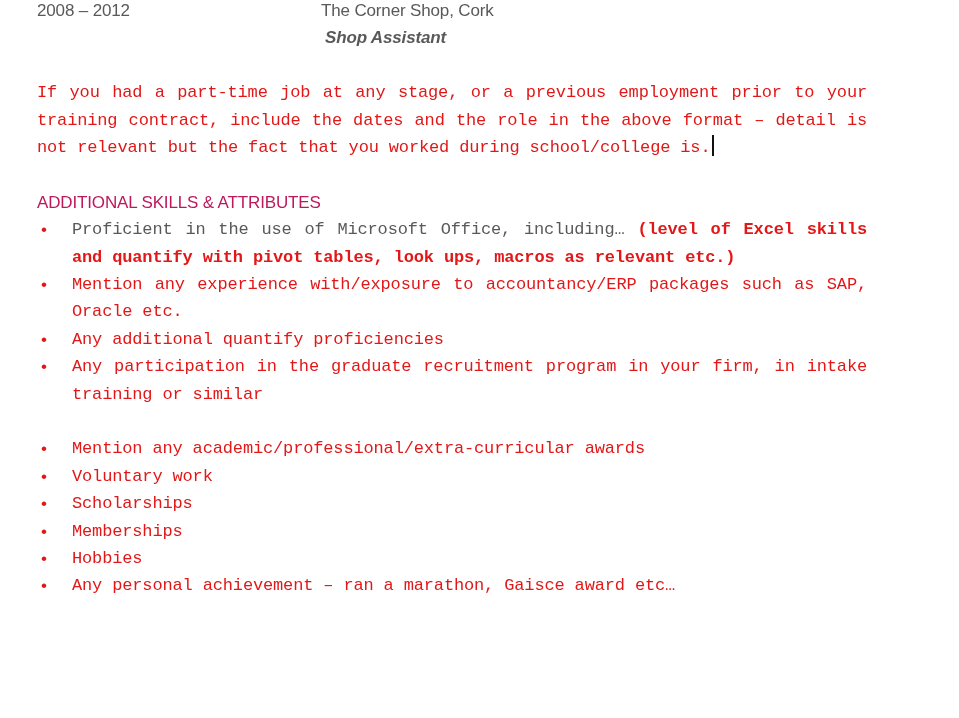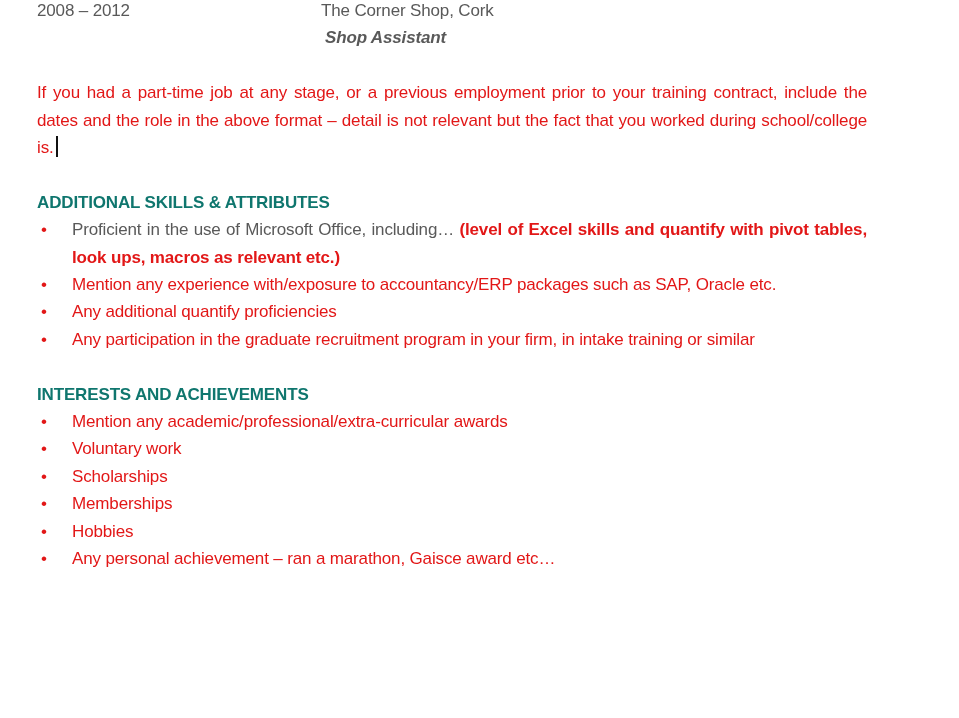--- a/index.html
+++ b/index.html
@@ -20,33 +20,33 @@
     margin-top: -3px;
     font-family: "Liberation Sans", "DejaVu Sans", sans-serif;
     font-size: 17px;
     line-height: 27.4px;
     letter-spacing: -0.15px;
     color: #595959;
   }
   .gray { color: #595959; }
   .red  { color: #e21717; }
   .bold { font-weight: 700; }
-  .justify { text-align: justify; }
+  .justify { text-align: justify; font-family: Liberation Mono, monospace; }
 
   .exp-row { display: flex; }
   .exp-dates { flex: 0 0 284px; }
   .role-line { padding-left: 288px; font-style: italic; }
 
   .spacer { height: 27.4px; }
 
   p, h2 { margin: 0; padding: 0; font-size: 17px; }
 
   .heading {
-    color: #0f766e;
-    font-weight: 700;
+    color: #be185d;
+    font-weight: 400;
   }
 
   .note { color: #e21717; }
 
   .caret {
     display: inline-block;
     width: 2px;
     height: 21px;
     background: #111111;
     vertical-align: -4px;
@@ -97,21 +97,20 @@
       <span class="bullet-text justify red">Any additional quantify proficiencies</span>
     </div>
     <div class="bullet-item">
       <span class="bullet-marker">•</span>
       <span class="bullet-text justify red">Any participation in the graduate recruitment program in your firm, in intake training or similar</span>
     </div>
   </div>
 
   <div class="spacer"></div>
 
-  <h2 class="heading">INTERESTS AND ACHIEVEMENTS</h2>
 
   <div>
     <div class="bullet-item">
       <span class="bullet-marker">•</span>
       <span class="bullet-text justify red">Mention any academic/professional/extra-curricular awards</span>
     </div>
     <div class="bullet-item">
       <span class="bullet-marker">•</span>
       <span class="bullet-text justify red">Voluntary work</span>
     </div>

